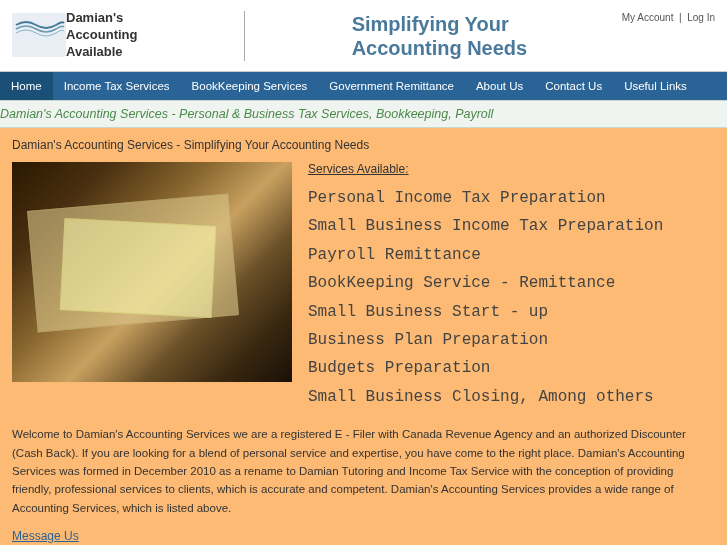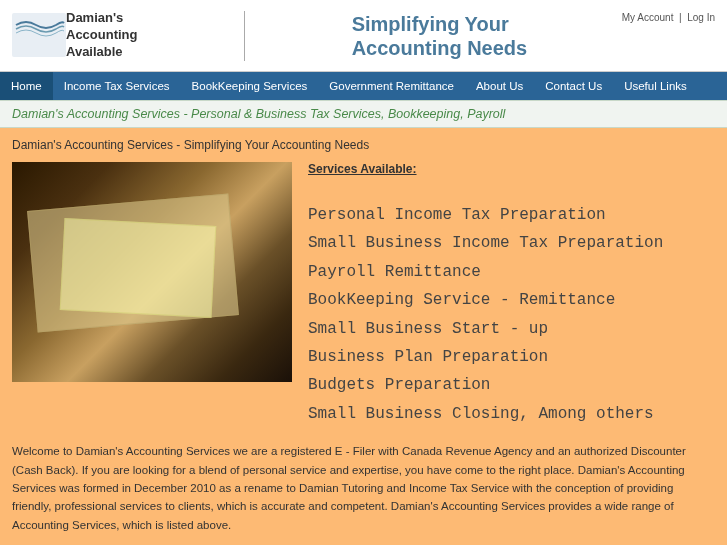--- a/index.html
+++ b/index.html
@@ -69,21 +69,21 @@
       display: flex;
       align-items: center;
     }
     .nav-item.active { background: #1a4f77; }
 
     
     #page-title-bar {
       background: #f0f4f0;
       border-top: 1px solid #c8d8c8;
       border-bottom: 1px solid #c8d8c8;
-      padding: 6px 12px;
+      padding: 6px 0;
     }
     #page-title-bar span {
       color: #4a8a4a;
       font-size: 12.5px;
       font-style: italic;
     }
 
     
     #main {
       background: #fdba74;
@@ -132,24 +132,24 @@
       background: rgba(255, 255, 180, 0.5);
       transform: rotate(3deg);
       border: 1px solid rgba(200,200,100,0.4);
     }
 
     #services-list {
       flex: 1;
     }
     #services-title {
       font-size: 12px;
-      font-weight: bold;
+      font-weight: normal;
       text-decoration: underline;
       color: #333;
-      margin-bottom: 25px;
+      margin-bottom: 8px;
     }
     .service-item {
       font-size: 16px;
       color: #444;
       padding: 3px 0;
       line-height: 1.4;
       font-family: Liberation Mono, monospace;
     }
 
     #description {

